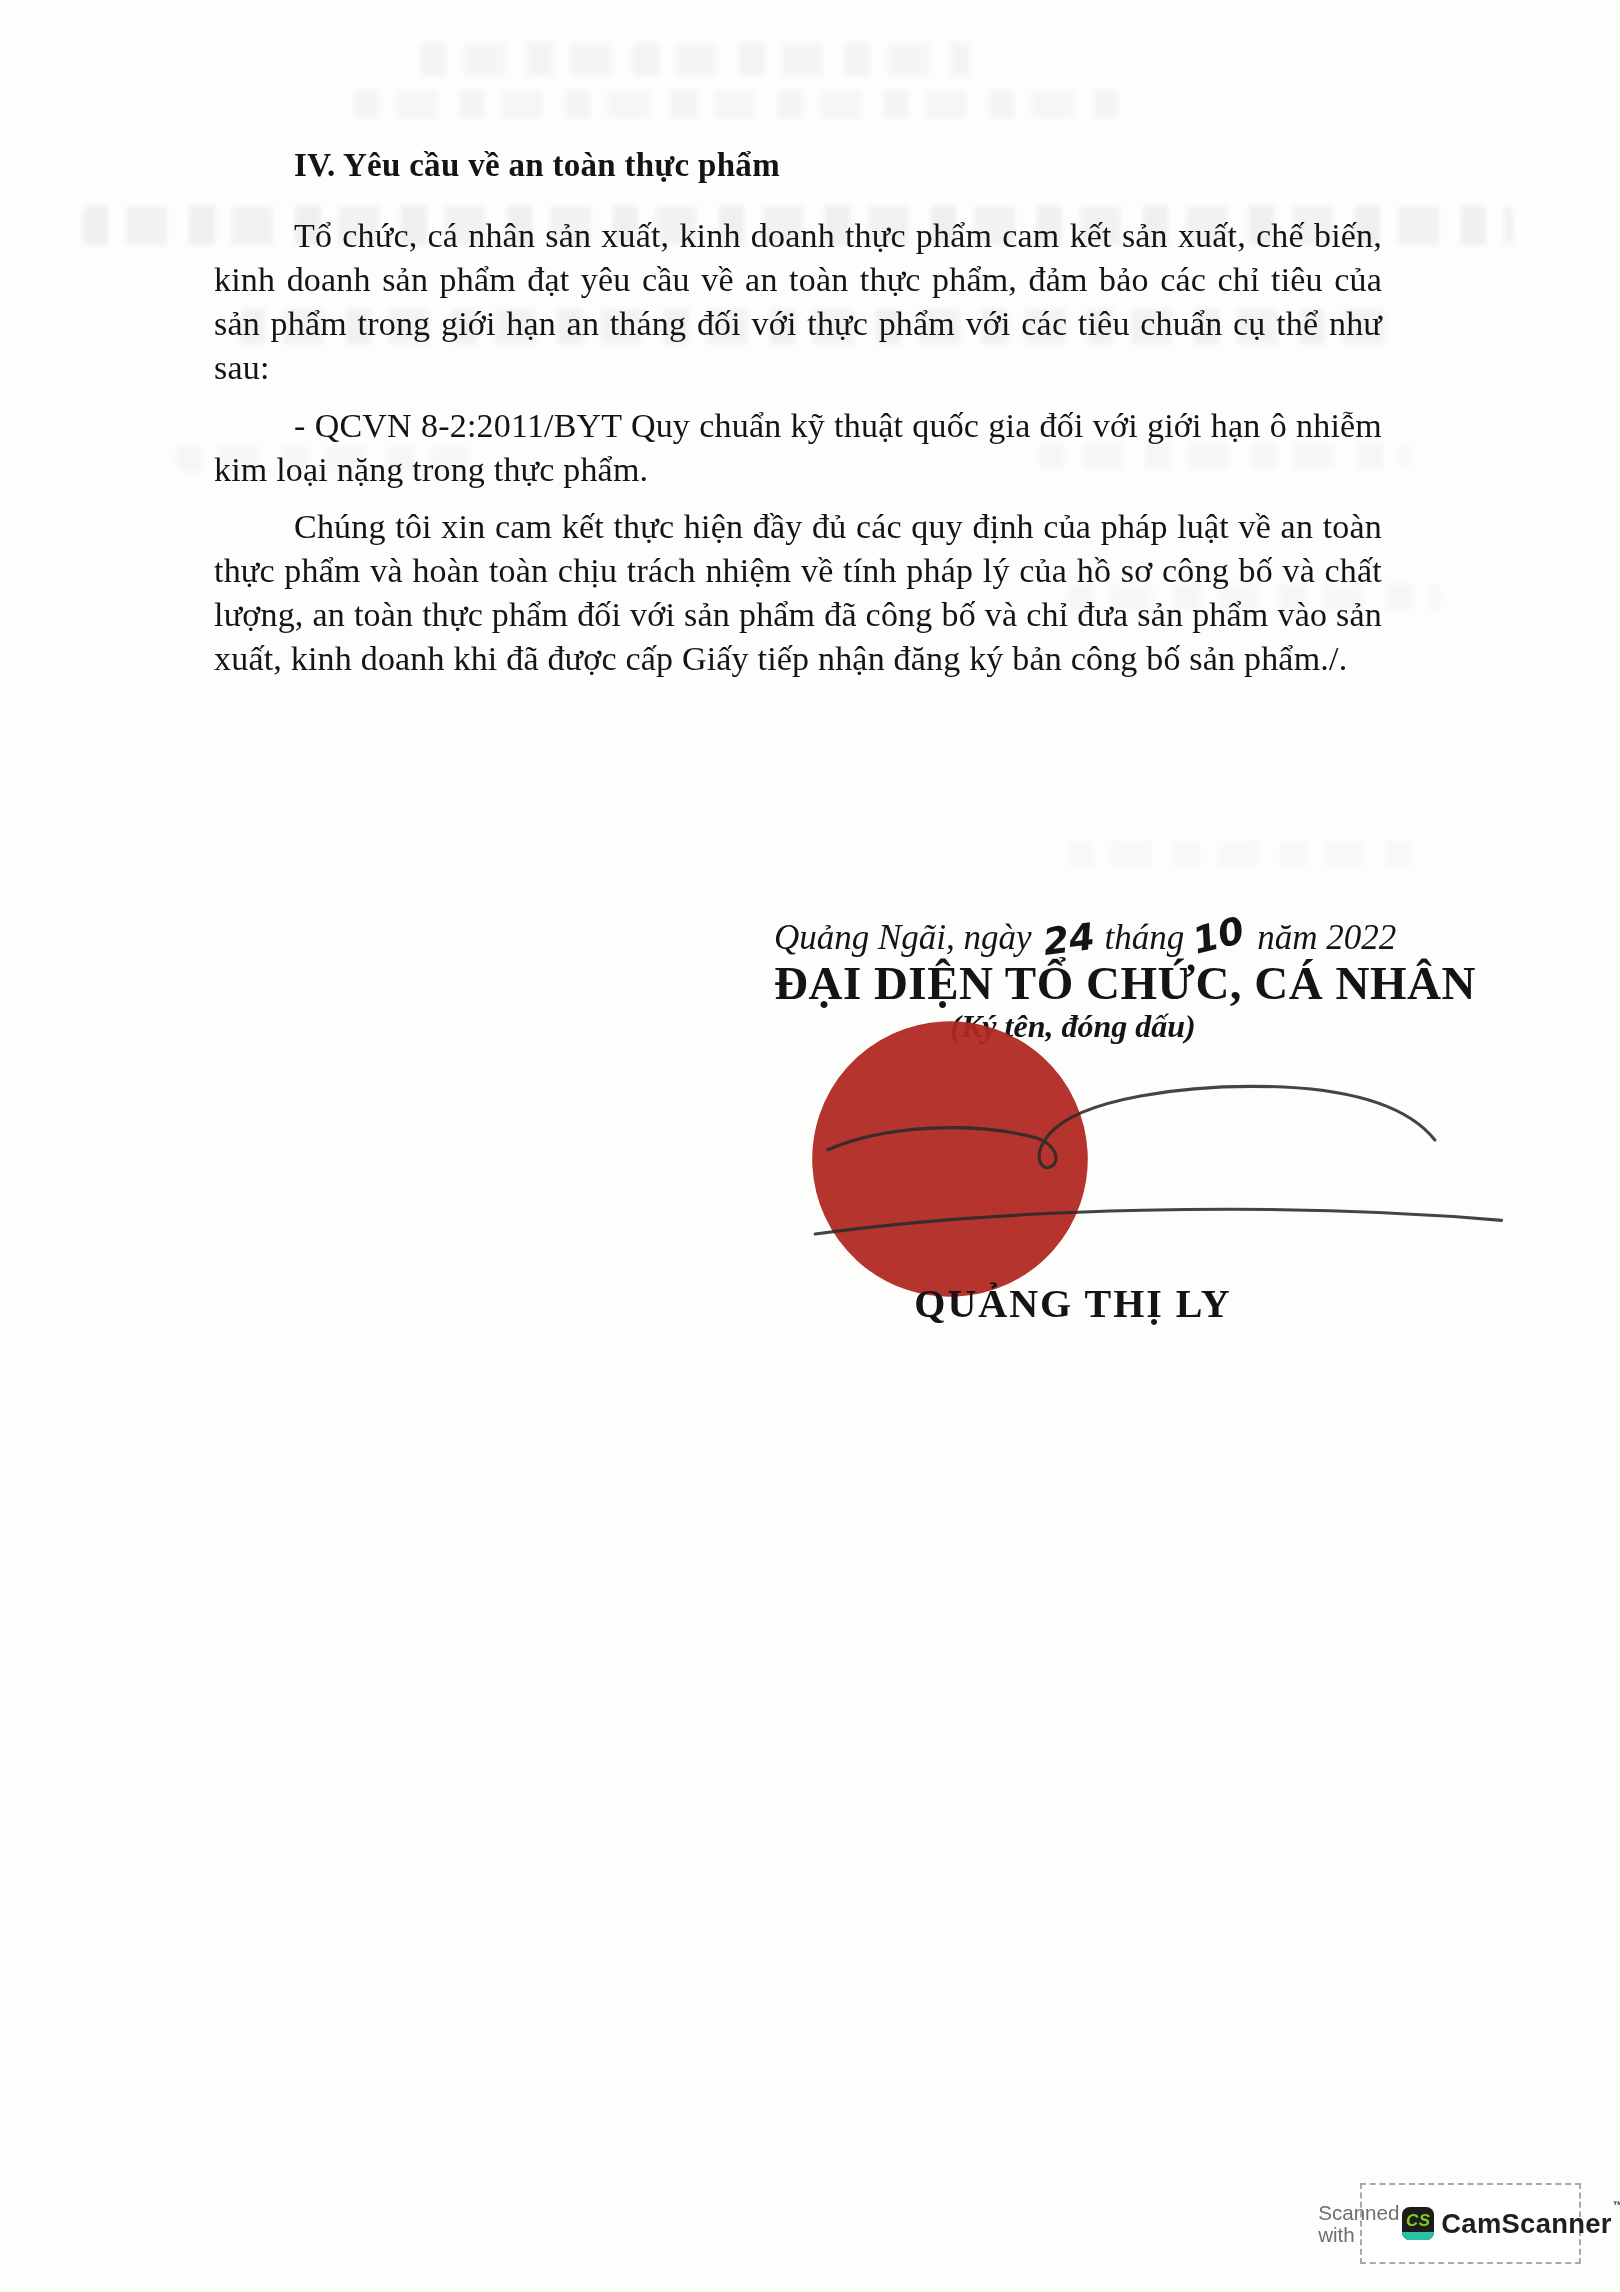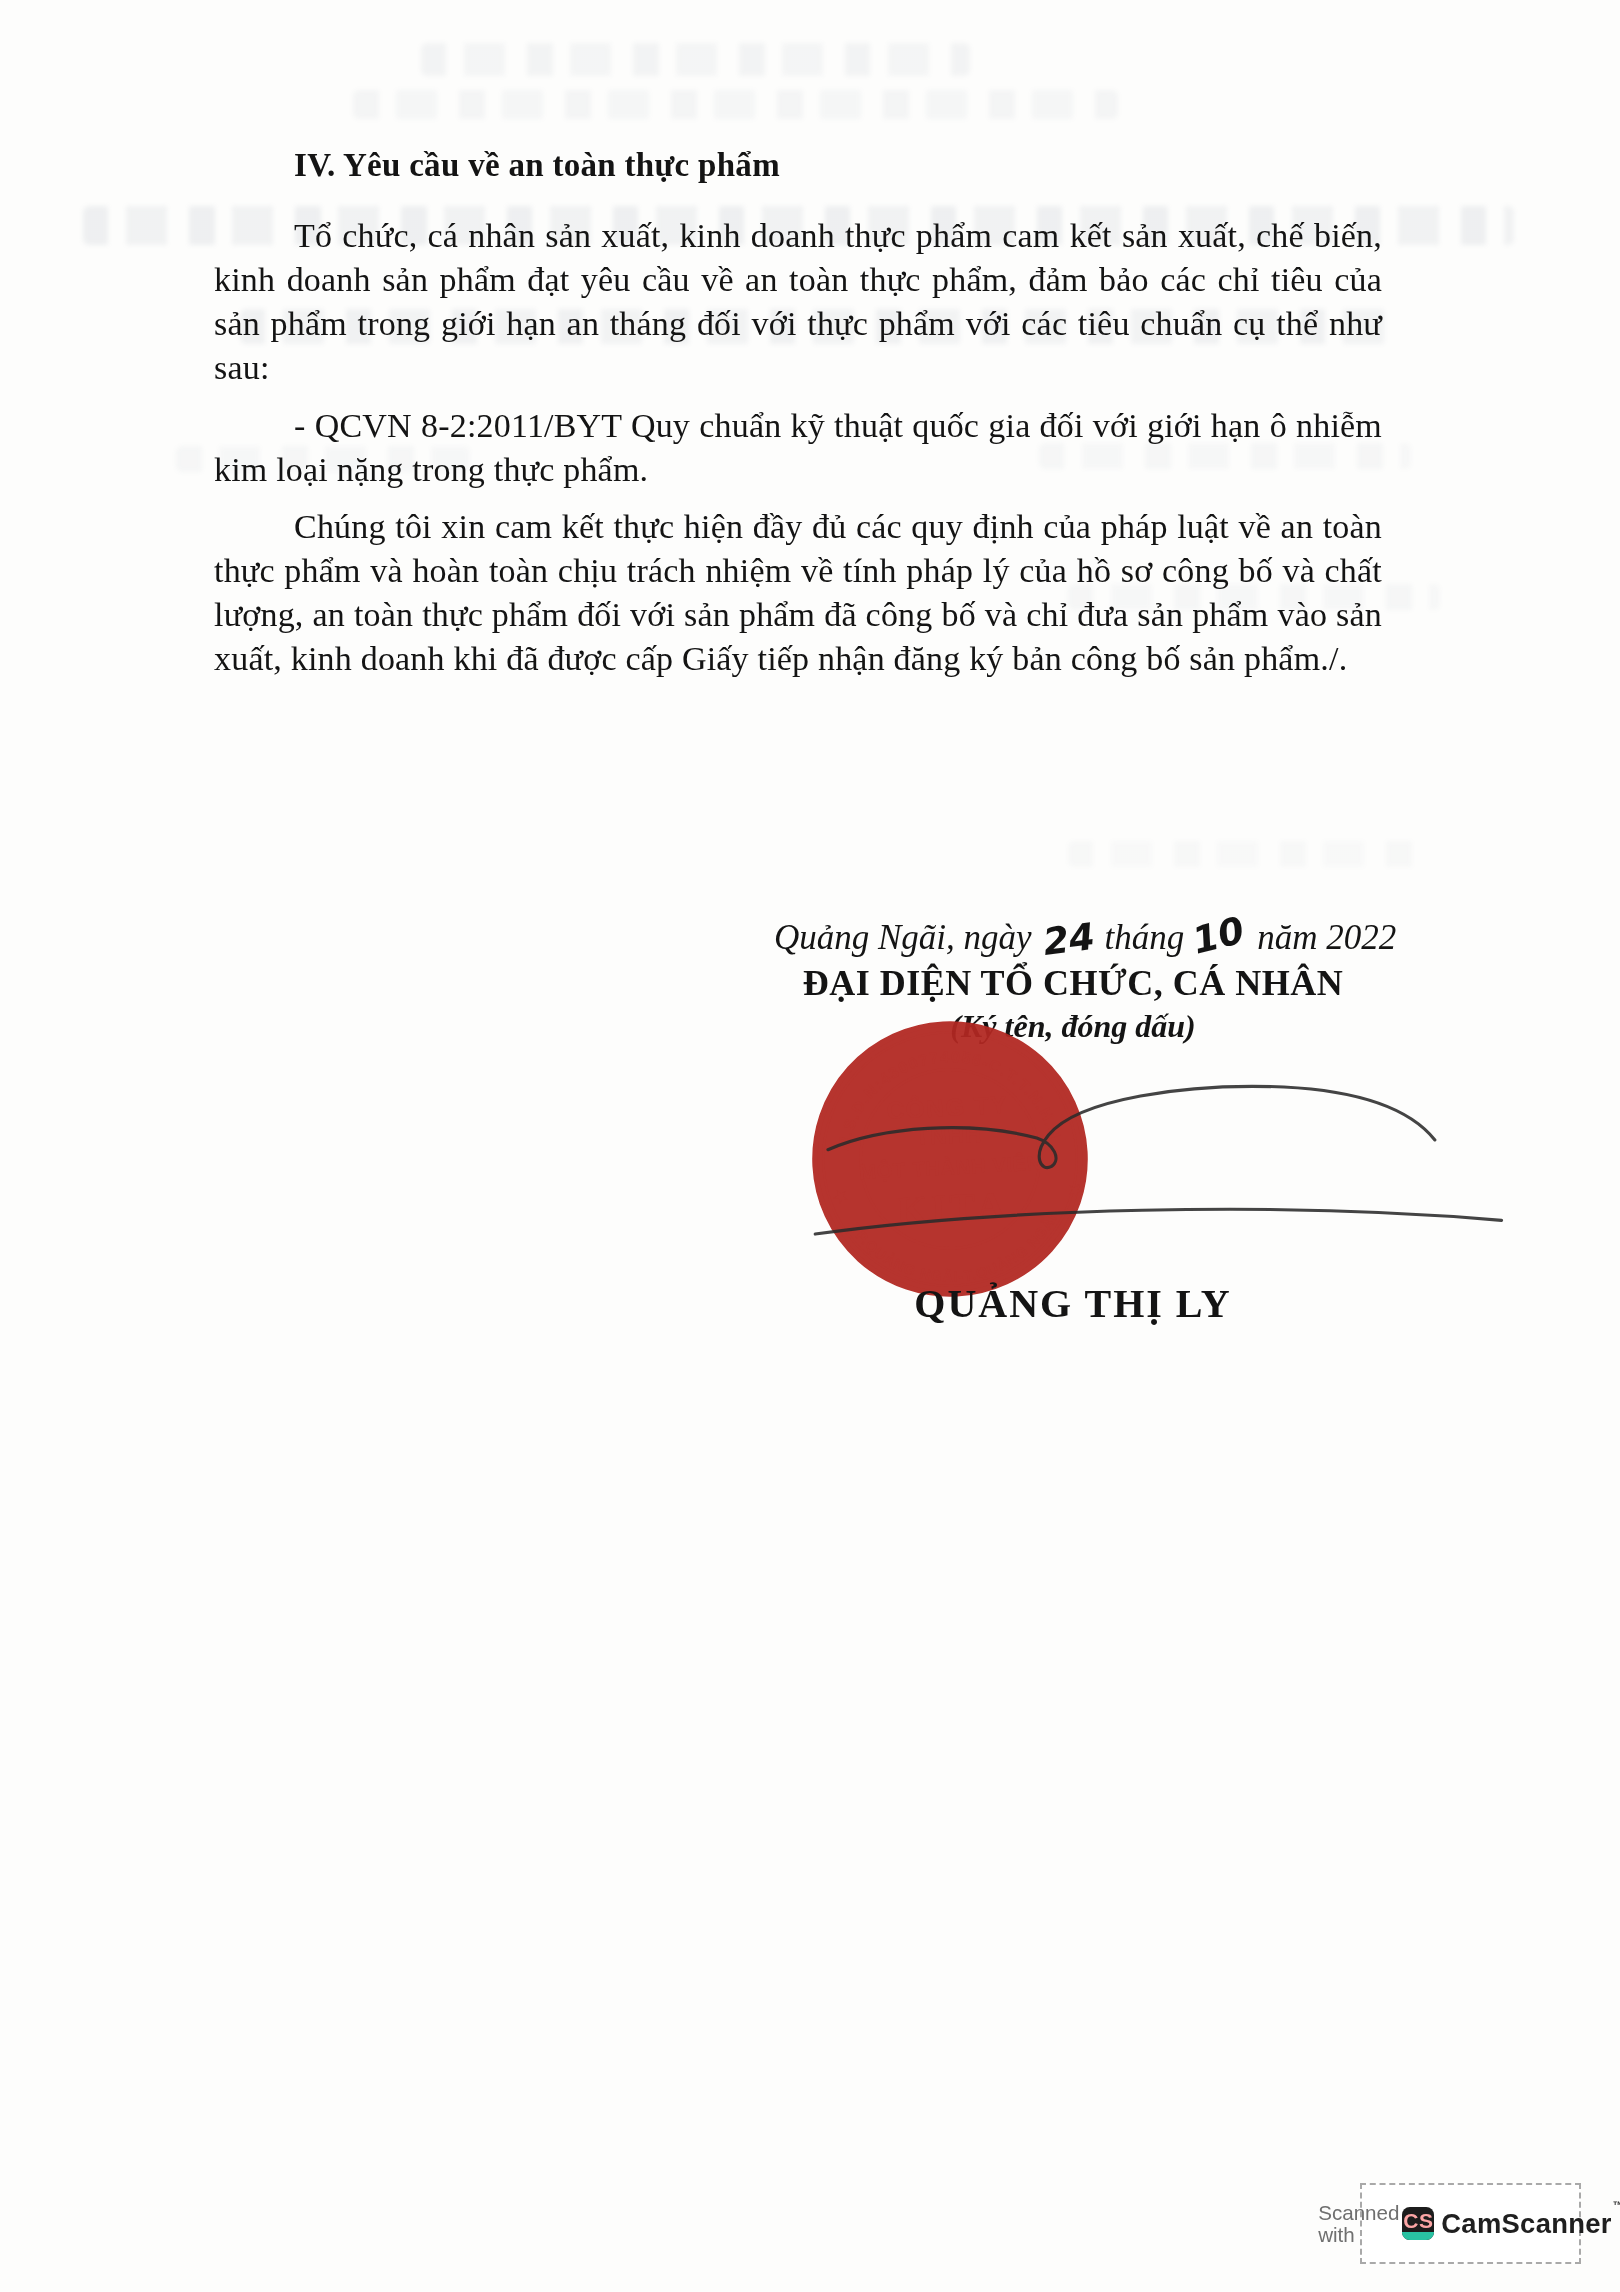--- a/index.html
+++ b/index.html
@@ -37,21 +37,21 @@
   }
   .date-line{font-style:italic;font-size:35px;line-height:47px;white-space:nowrap;}
   .hand{
     display:inline-block;
     font-family:"DejaVu Sans", sans-serif;
     font-style:italic;font-weight:bold;font-size:37px;
     transform:rotate(-7deg) translateY(2.9px);
     margin:0 1px 0 2.9px;
   }
   .hand.m{transform:rotate(-14deg) translateY(-1px);margin:0 3.9px 0 0;}
-  .rep-title{font-weight:bold;font-size:36px;line-height:45px;letter-spacing:0.5px;white-space:nowrap;}
+  .rep-title{font-weight:bold;font-size:47px;line-height:45px;letter-spacing:0.5px;white-space:nowrap;}
   .sign-note{font-style:italic;font-weight:bold;font-size:32px;line-height:41px;}
   .signer{
     position:absolute;left:774px;top:1280px;width:598px;text-align:center;
     font-weight:bold;font-size:40px;letter-spacing:2px;white-space:nowrap;
   }
   
   .stamp{
     position:absolute;left:804px;top:1013px;width:292px;height:292px;
     transform:rotate(-3deg);opacity:.94;
   }
@@ -69,22 +69,22 @@
     gap:2.9px;
   }
   .cam-scanned{color:#6f6f6f;font-size:20.6px;line-height:21.6px;}
   .cam-row{display:flex;align-items:center;gap:6.9px;}
   .cs-logo{
     position:relative;width:32px;height:33px;border-radius:7.8px;background:#1c1c1c;
     display:flex;align-items:center;justify-content:flex-start;overflow:hidden;
     flex:0 0 auto;
   }
   .cs-logo span{
-    width:100%;text-align:center;color:#fca5a5;font-weight:bold;font-size:21px;
-    margin-top:-5.9px;letter-spacing:0.5px;
+    width:100%;text-align:center;color:#84cc16;font-weight:bold;font-size:17px;
+    margin-top:-5.9px;letter-spacing:0.5px;font-style:italic;
   }
   .cs-teal{position:absolute;bottom:0;left:0;width:100%;height:7.8px;}
   .cam-brand{color:#1f1f1f;font-weight:bold;font-size:27.4px;letter-spacing:0.3px;}
   .cam-tm{color:#1f1f1f;font-size:10.8px;vertical-align:top;position:relative;top:-8.8px;left:1px;}
 </style>
 </head>
 <body>
 
 <div class="page">
 

